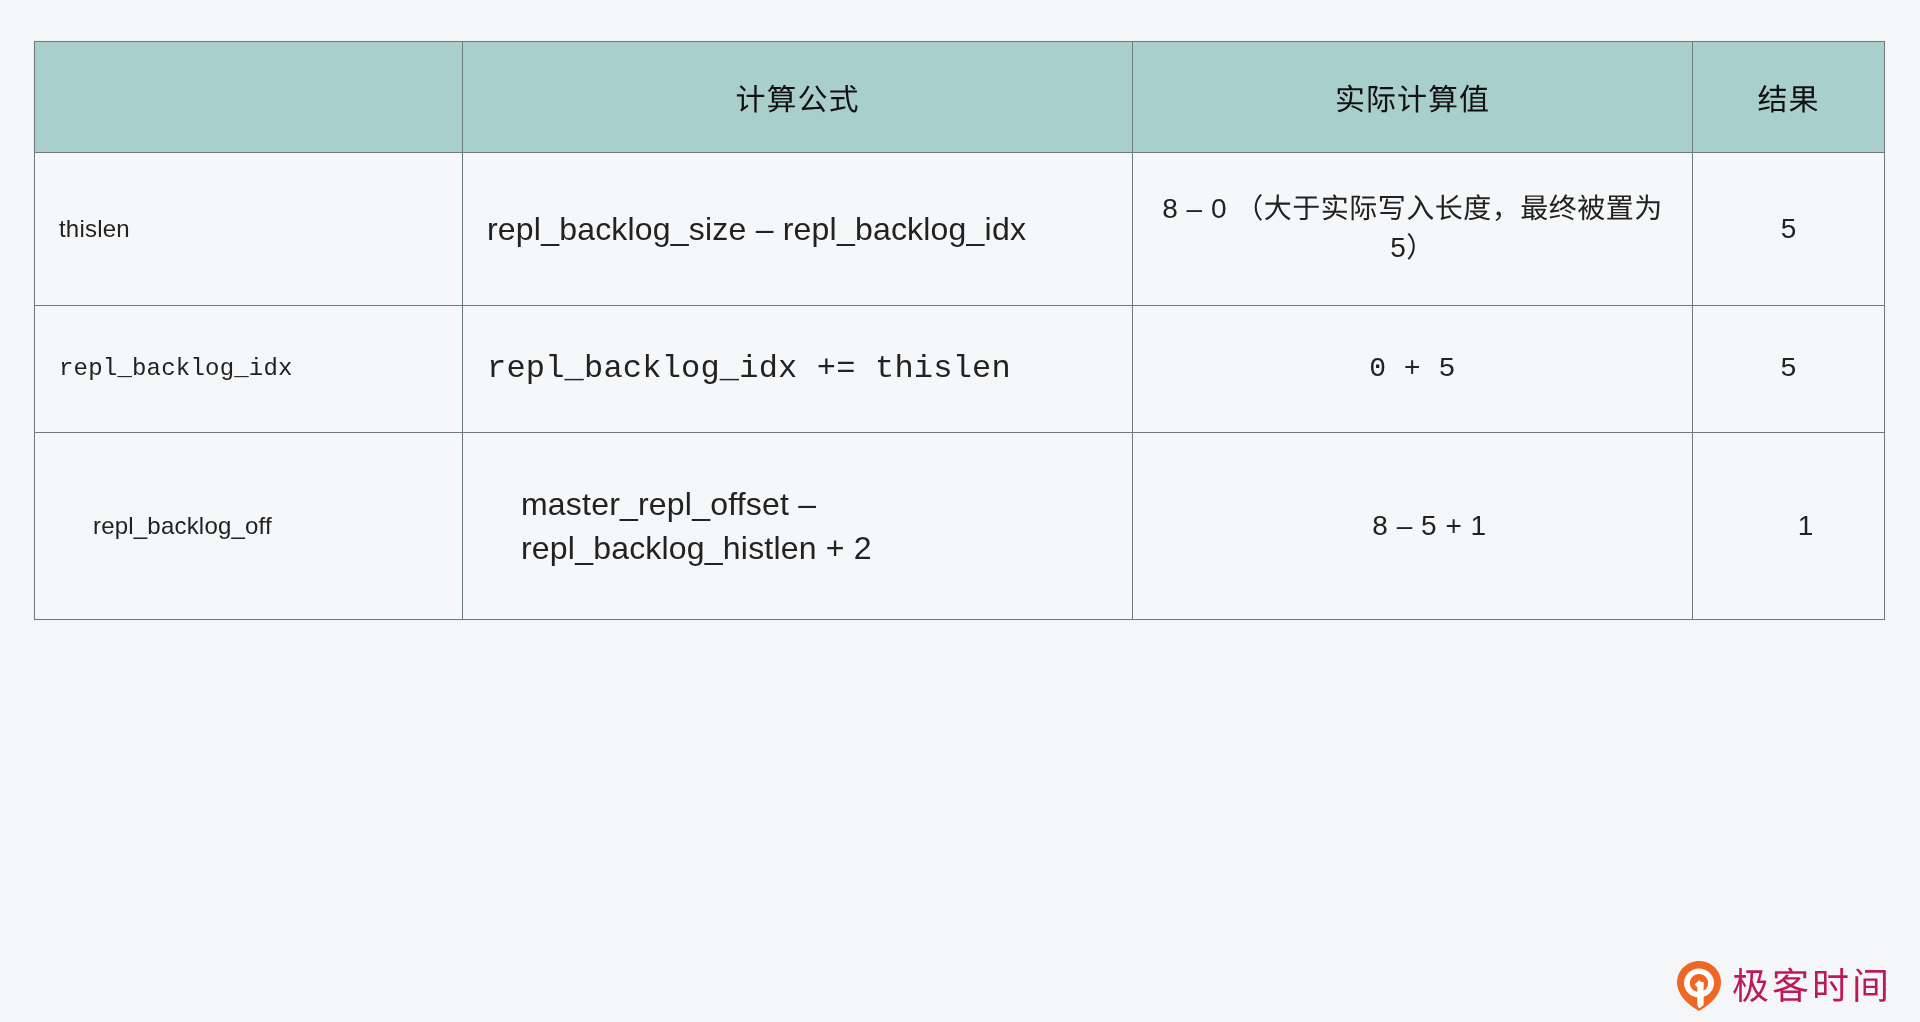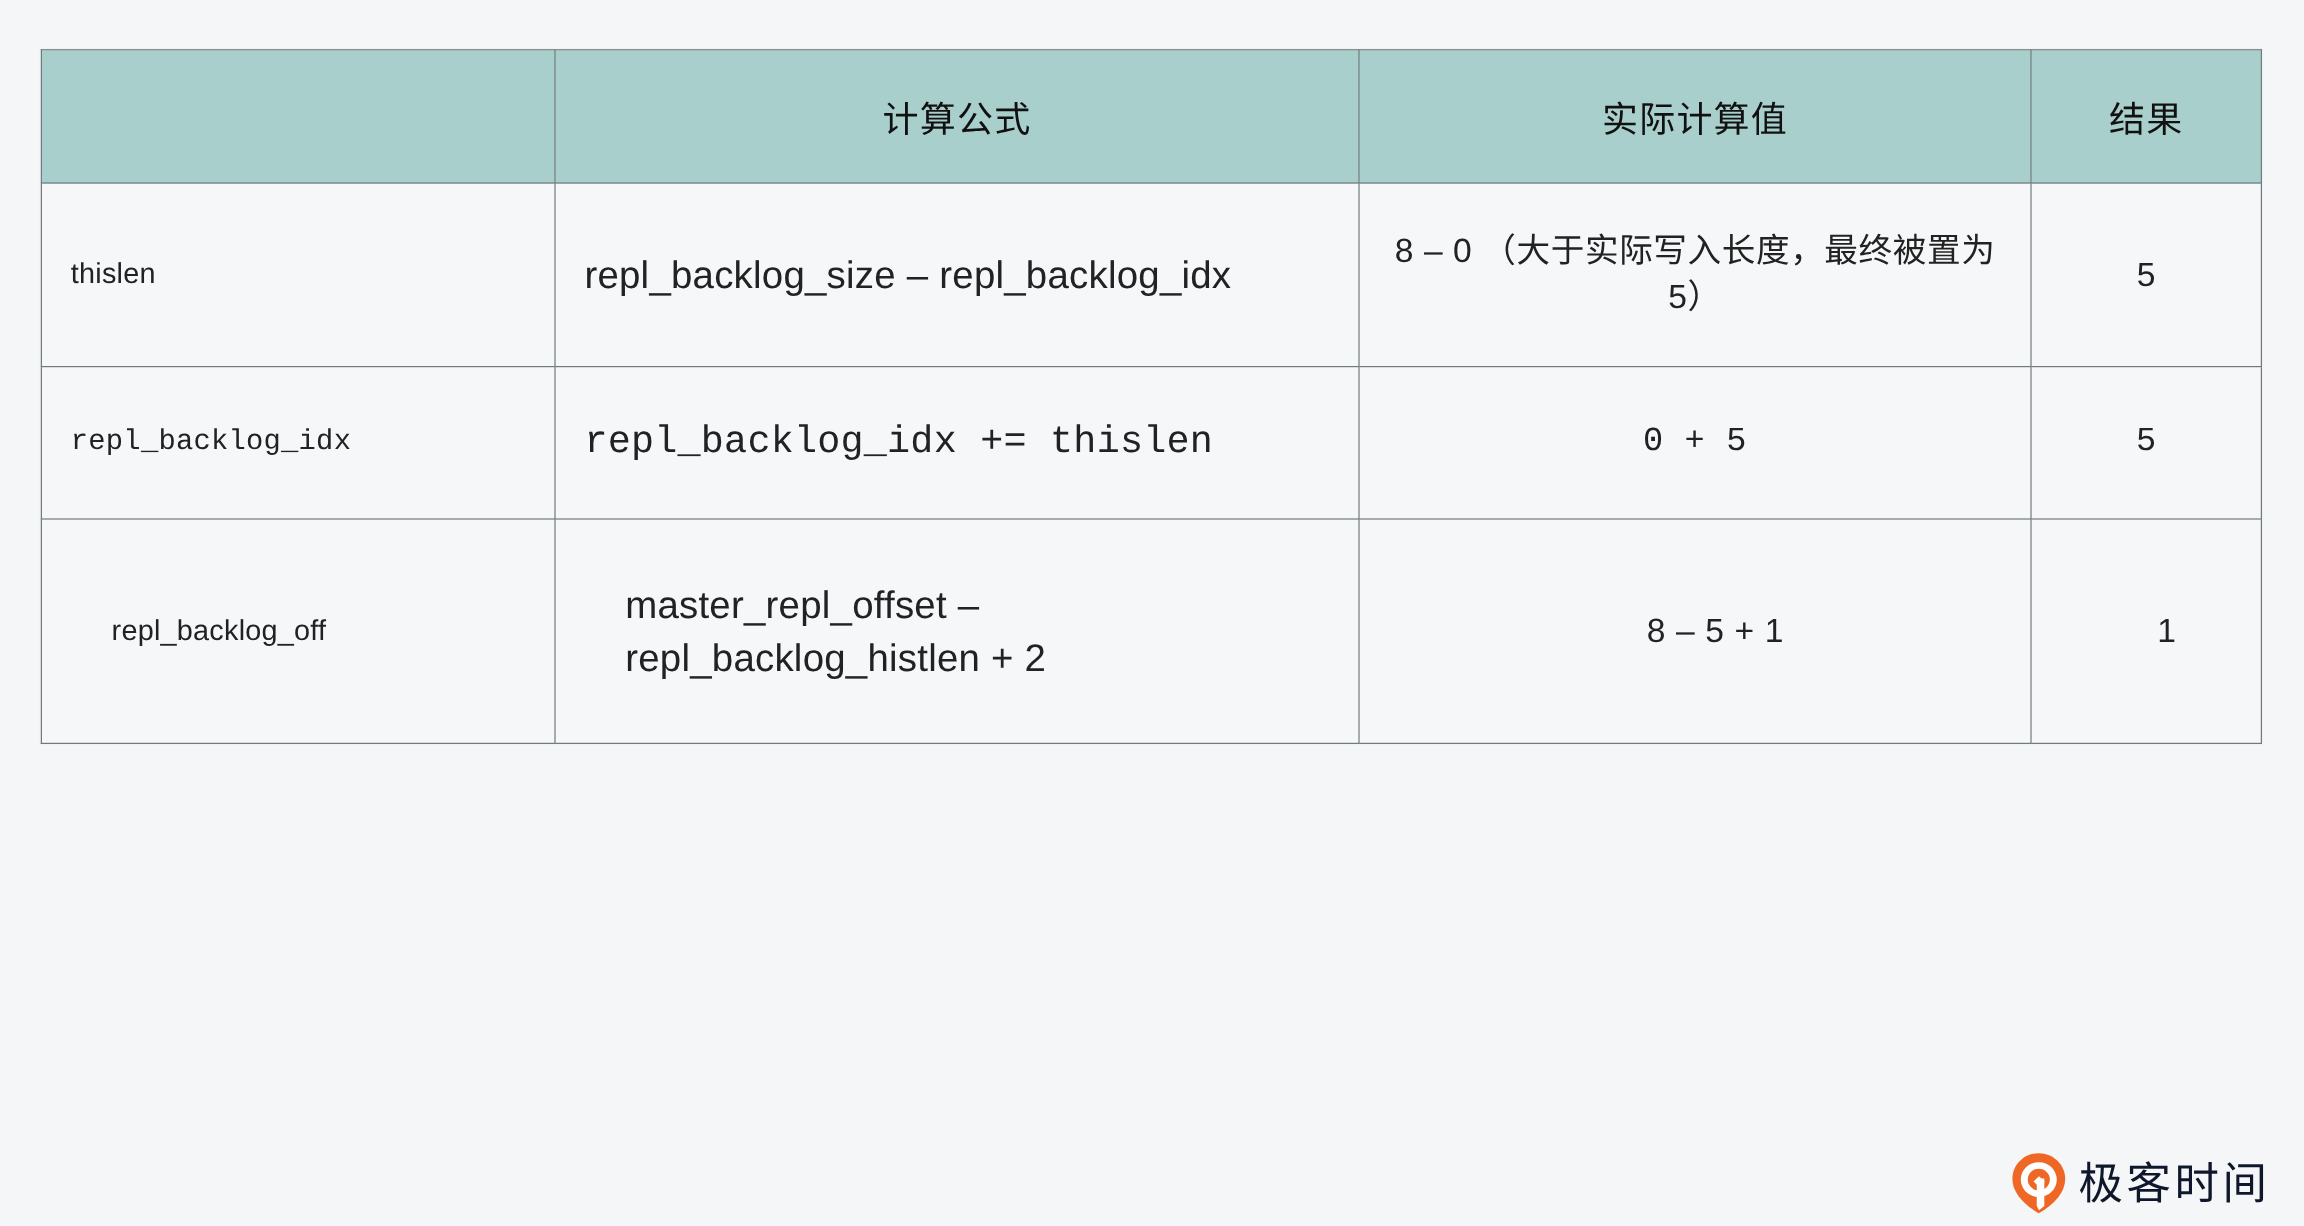--- a/index.html
+++ b/index.html
@@ -109,21 +109,21 @@
   .brand-mark {
     width: 46px;
     height: 52px;
     position: relative;
     flex: 0 0 auto;
   }
   .brand-mark svg { display: block; }
   .brand-text {
     font-size: 37px;
     line-height: 1;
-    color: #0f172a;
+    color: #be185d;
     letter-spacing: 3px;
     font-family: "DejaVu Sans", "Liberation Sans", sans-serif;
   }
 </style>
 </head>
 <body>
 
 <div class="sheet">
 
   <table class="calc-table">

